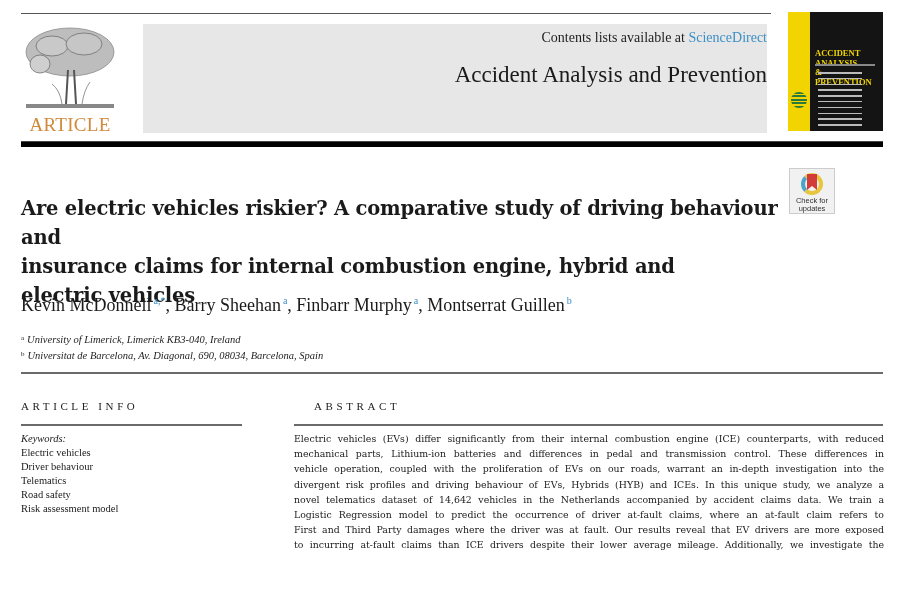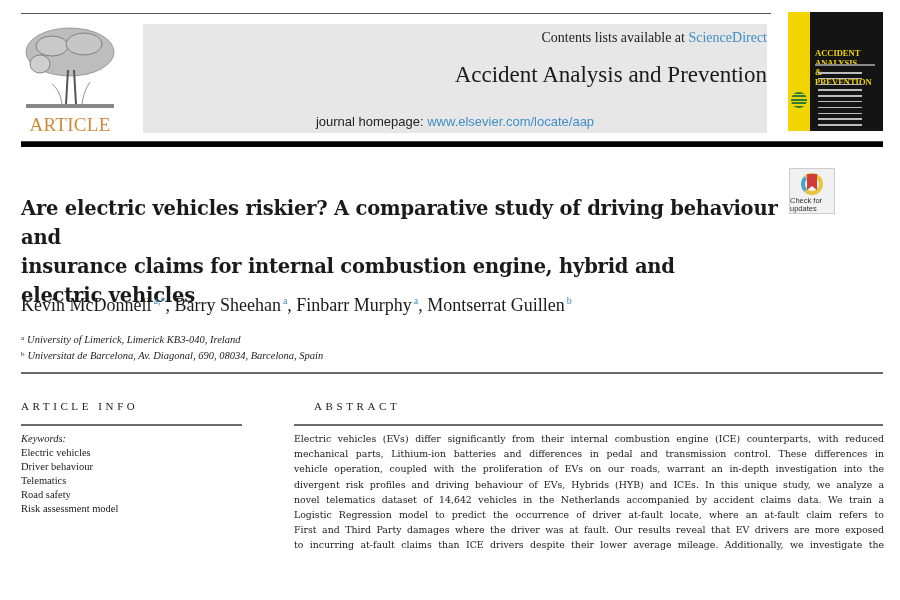--- a/index.html
+++ b/index.html
@@ -33,21 +33,21 @@
       background: repeating-linear-gradient(180deg, #2a7a3a 0 2px, #f2d400 2px 3.5px); }
 
     .thick-rule { position: absolute; left: 21px; top: 141px; width: 862px; height: 6px; background: #000; border-top: 1px solid #444; }
 
     .crossmark { position: absolute; left: 789px; top: 168px; width: 46px; height: 46px; border: 1px solid #ccc;
       background: #f1f1f1; }
     .cm-ring { position: absolute; left: 11px; top: 4px; width: 22px; height: 22px; border-radius: 50%;
       border: 4px solid #e7c53e; border-left-color: #4aa5c9; border-bottom-color: #e7c53e; }
     .cm-flag { position: absolute; left: 17px; top: 5px; width: 10px; height: 16px; background: #d33a3a;
       clip-path: polygon(0 0, 100% 0, 100% 100%, 50% 75%, 0 100%); }
-    .cm-text { position: absolute; left: 0; top: 28px; width: 100%; text-align: left;
+    .cm-text { position: absolute; left: 0; top: 28px; width: 100%; text-align: center;
       font-family: "Liberation Sans", sans-serif; font-size: 7.5px; line-height: 8px; color: #333; }
 
     .article-title { position: absolute; left: 21px; top: 194px; width: 760px;
       font-family: "DejaVu Serif", serif; font-size: 19.5px; line-height: 29px; color: #1a1a1a; letter-spacing: -0.2px; }
 
     .authors { position: absolute; left: 21px; top: 295px; width: 800px;
       font-family: "Liberation Serif", serif; font-size: 18px; color: #1a1a1a; }
     .authors sup { font-size: 10px; color: #3d8fc6; vertical-align: 7px; margin-left: 2px; }
 
     .affils { position: absolute; left: 21px; top: 331px; width: 700px;
@@ -90,23 +90,20 @@
     <rect x="4" y="80" width="88" height="4" fill="#888"></rect>
   </svg>
   <div class="elsevier-word">ARTICLE</div>
 </div>
 
 <div class="journal-banner">
   <div class="contents-line">
     <span>Contents lists available at </span><span class="link">ScienceDirect</span>
   </div>
   <div class="journal-title">Accident Analysis and Prevention</div>
-  <div class="homepage-line">
-    <span>journal homepage: </span><span class="link">www.elsevier.com/locate/aap</span>
-  </div>
 </div>
 
 <div class="cover">
   <div class="cover-strip"></div>
   <div class="cover-title">
     <div>ACCIDENT</div>
     <div>ANALYSIS</div>
     <div>&amp;</div>
     <div>PREVENTION</div>
   </div>
@@ -170,16 +167,16 @@
   <div>Road safety</div>
   <div>Risk assessment model</div>
 </div>
 
 <div class="abstract-text">
   <span>Electric vehicles (EVs) differ significantly from their internal combustion engine (ICE) counterparts, with reduced</span>
   <span>mechanical parts, Lithium-ion batteries and differences in pedal and transmission control. These differences in</span>
   <span>vehicle operation, coupled with the proliferation of EVs on our roads, warrant an in-depth investigation into the</span>
   <span>divergent risk profiles and driving behaviour of EVs, Hybrids (HYB) and ICEs. In this unique study, we analyze a</span>
   <span>novel telematics dataset of 14,642 vehicles in the Netherlands accompanied by accident claims data. We train a</span>
-  <span>Logistic Regression model to predict the occurrence of driver at-fault locate, where an at-fault claim refers to</span>
+  <span>Logistic Regression model to predict the occurrence of driver at-fault claims, where an at-fault claim refers to</span>
   <span>First and Third Party damages where the driver was at fault. Our results reveal that EV drivers are more exposed</span>
   <span>to incurring at-fault claims than ICE drivers despite their lower average mileage. Additionally, we investigate the</span>
 </div>
 
 </body></html>

